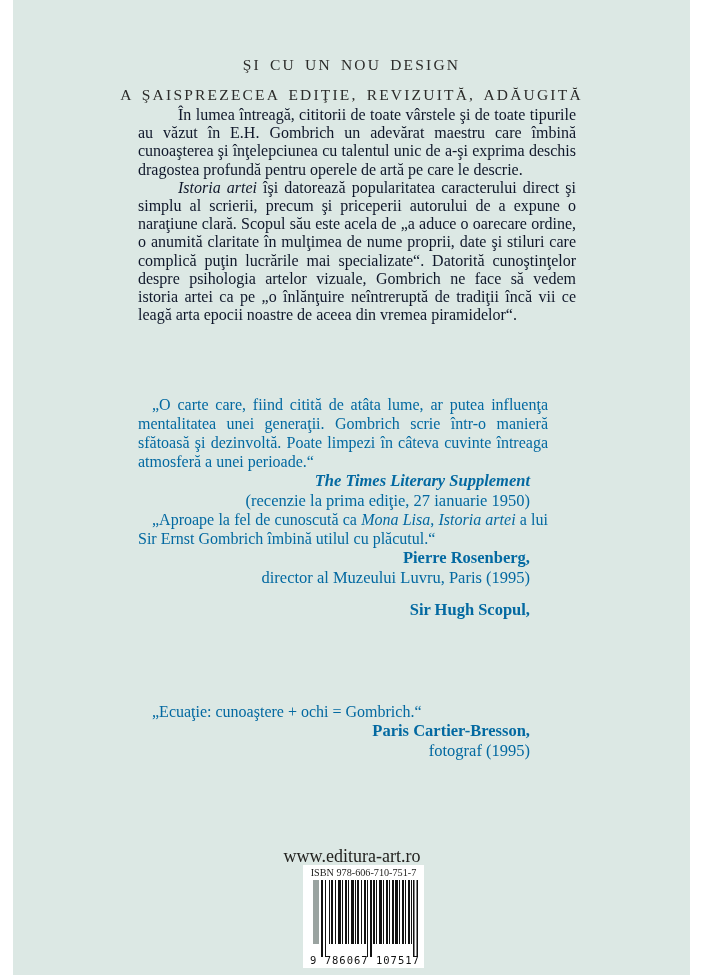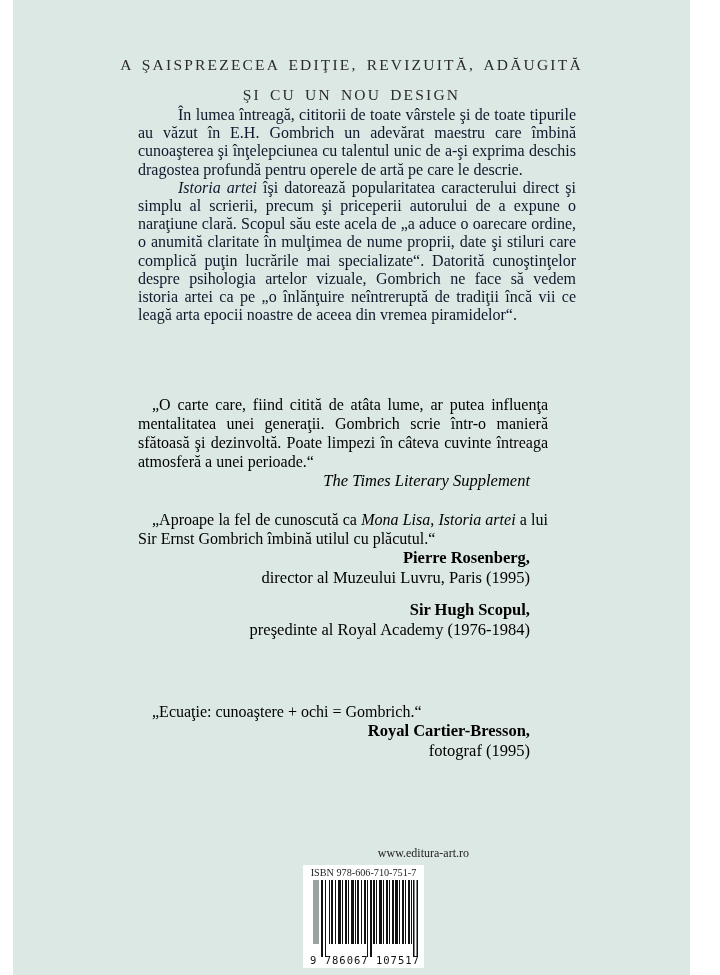--- a/index.html
+++ b/index.html
@@ -7,69 +7,69 @@
         font-family:"Liberation Serif","DejaVu Serif",serif;}
   .cover{position:absolute;left:13px;top:0;width:677px;height:975px;background:#dce8e4;}
 
   .heading{position:absolute;top:50px;left:0;width:100%;text-align:center;
            color:#2b2b29;font-size:15.5px;line-height:30px;letter-spacing:2.2px;word-spacing:3px;}
 
   .body-col{position:absolute;left:125px;top:106px;width:438px;color:#0f172a;}
   .body-col p{margin:0;font-size:16px;line-height:18.2px;text-align:justify;text-indent:40px;}
   .italic{font-style:italic;}
 
-  .quote{position:absolute;left:125px;width:438px;color:#000000;}
+  .quote{position:absolute;left:125px;width:438px;color:#0369a1;}
   .q1{top:395px;} .q2{top:510px;} .q3{top:600px;} .q4{top:702px;}
   .quote-text{margin:0;font-size:16px;line-height:19px;text-align:justify;
               text-indent:14px;padding-right:28px;}
   .attr{margin:0;text-align:right;padding-right:46px;font-size:16.5px;line-height:19.5px;}
   .src{font-weight:bold;}
-  .src-italic{font-weight:normal;font-style:italic;}
+  .src-italic{font-weight:bold;font-style:italic;}
 
-  .website{position:absolute;left:256px;top:846px;width:200px;text-align:right;
-           font-size:12px;color:#22221f;}
+  .website{position:absolute;left:239px;top:846px;width:200px;text-align:center;
+           font-size:18px;color:#22221f;}
 
   .barcode{position:absolute;left:290px;top:865px;width:121px;height:103px;background:#0f766e;}
   .barcode svg{display:block;}
 </style>
 </head>
 <body>
 
 <div class="page">
   <div class="cover">
 
     <div class="heading">
+      <div>ŞI CU UN NOU DESIGN</div>
       <div>A ŞAISPREZECEA EDIŢIE, REVIZUITĂ, ADĂUGITĂ</div>
-      <div>ŞI CU UN NOU DESIGN</div>
     </div>
 
     <div class="body-col">
       <p>În lumea întreagă, cititorii de toate vârstele şi de toate tipurile au văzut în E.H. Gombrich un adevărat maestru care îmbină cunoaşterea şi înţelepciunea cu talentul unic de a-şi exprima deschis dragostea profundă pentru operele de artă pe care le descrie.</p>
       <p><span class="italic">Istoria artei</span><span> îşi datorează popularitatea caracterului direct şi simplu al scrierii, precum şi priceperii autorului de a expune o naraţiune clară. Scopul său este acela de „a aduce o oarecare ordine, o anumită claritate în mulţimea de nume proprii, date şi stiluri care complică puţin lucrările mai specializate“. Datorită cunoştinţelor despre psihologia artelor vizuale, Gombrich ne face să vedem istoria artei ca pe „o înlănţuire neîntreruptă de tradiţii încă vii ce leagă arta epocii noastre de aceea din vremea piramidelor“.</span></p>
     </div>
 
     <div class="quote q1">
       <p class="quote-text">„O carte care, fiind citită de atâta lume, ar putea influenţa mentalitatea unei generaţii. Gombrich scrie într-o manieră sfătoasă şi dezinvoltă. Poate limpezi în câteva cuvinte întreaga atmosferă a unei perioade.“</p>
       <p class="attr"><span class="src-italic">The Times Literary Supplement</span></p>
+      <p class="attr">(recenzie la prima ediţie, 27 ianuarie 1950)</p>
     </div>
 
     <div class="quote q2">
       <p class="quote-text"><span>„Aproape la fel de cunoscută ca </span><span class="italic">Mona Lisa</span><span>, </span><span class="italic">Istoria artei</span><span> a lui Sir Ernst Gombrich îmbină utilul cu plăcutul.“</span></p>
       <p class="attr"><span class="src">Pierre Rosenberg,</span></p>
       <p class="attr">director al Muzeului Luvru, Paris (1995)</p>
     </div>
 
     <div class="quote q3">
       <p class="attr"><span class="src">Sir Hugh Scopul,</span></p>
-      <p class="attr">preşedinte al Royal Academy (1976-1984)</p>
     </div>
 
     <div class="quote q4">
       <p class="quote-text">„Ecuaţie: cunoaştere + ochi = Gombrich.“</p>
-      <p class="attr"><span class="src">Royal Cartier-Bresson,</span></p>
+      <p class="attr"><span class="src">Paris Cartier-Bresson,</span></p>
       <p class="attr">fotograf (1995)</p>
     </div>
 
     <div class="website">www.editura-art.ro</div>
 
     <div class="barcode">
       <svg width="121" height="103" viewBox="0 0 121 103" xmlns="http://www.w3.org/2000/svg">
         <rect x="0" y="0" width="121" height="103" fill="#ffffff"></rect>
         <text x="60.5" y="11" text-anchor="middle" font-size="10.2" font-family="Liberation Serif, DejaVu Serif, serif" fill="#1c1c1a">ISBN 978-606-710-751-7</text>
 

